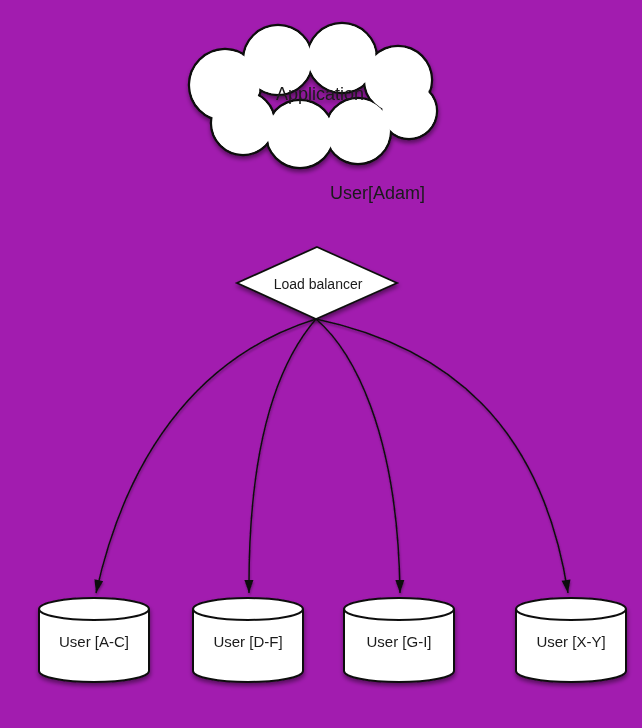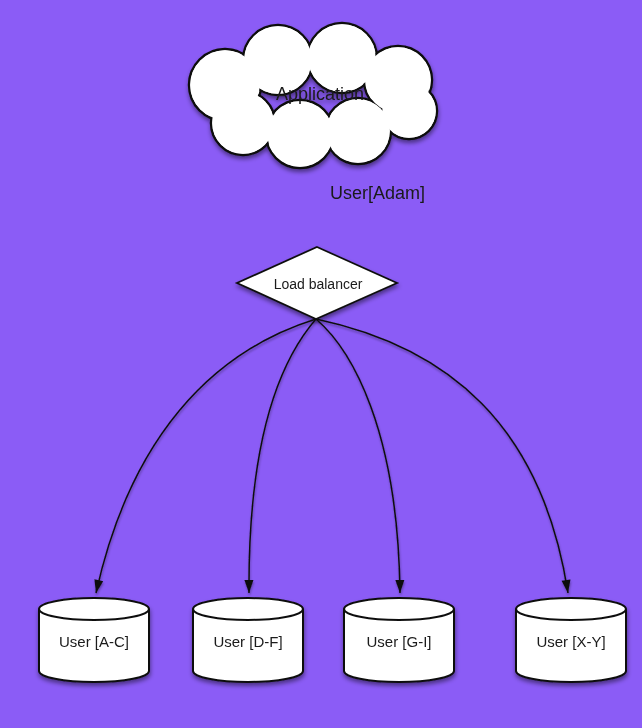--- a/index.html
+++ b/index.html
@@ -7,21 +7,21 @@
     padding: 0;
     background: #ffffff;
     width: 642px;
     height: 728px;
     overflow: hidden;
   }
   .canvas {
     position: relative;
     width: 642px;
     height: 728px;
-    background: #8b5cf6;
+    background: #a21caf;
   }
   svg text {
     font-family: "Liberation Sans", "DejaVu Sans", sans-serif;
     fill: #1a1a1a;
   }
   .node-label { font-size: 18px; }
   .edge-label { font-size: 18px; }
   .diamond-label { font-size: 14px; }
   .db-label { font-size: 15px; }
   .shape {

